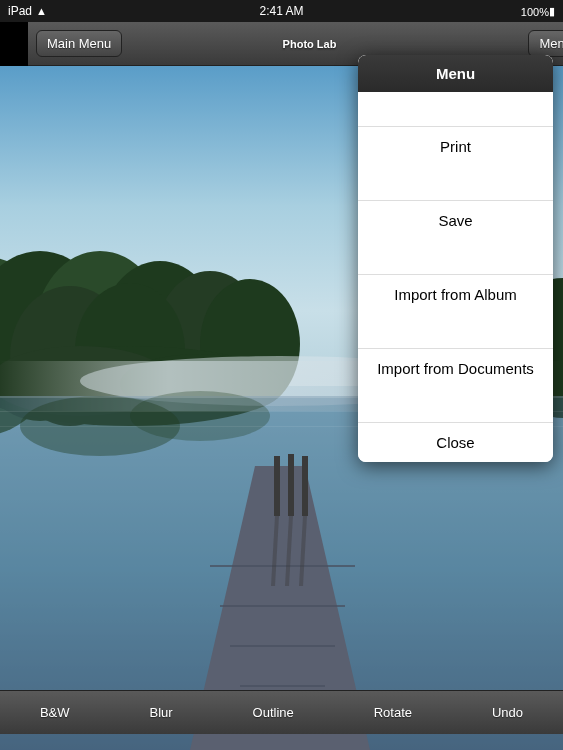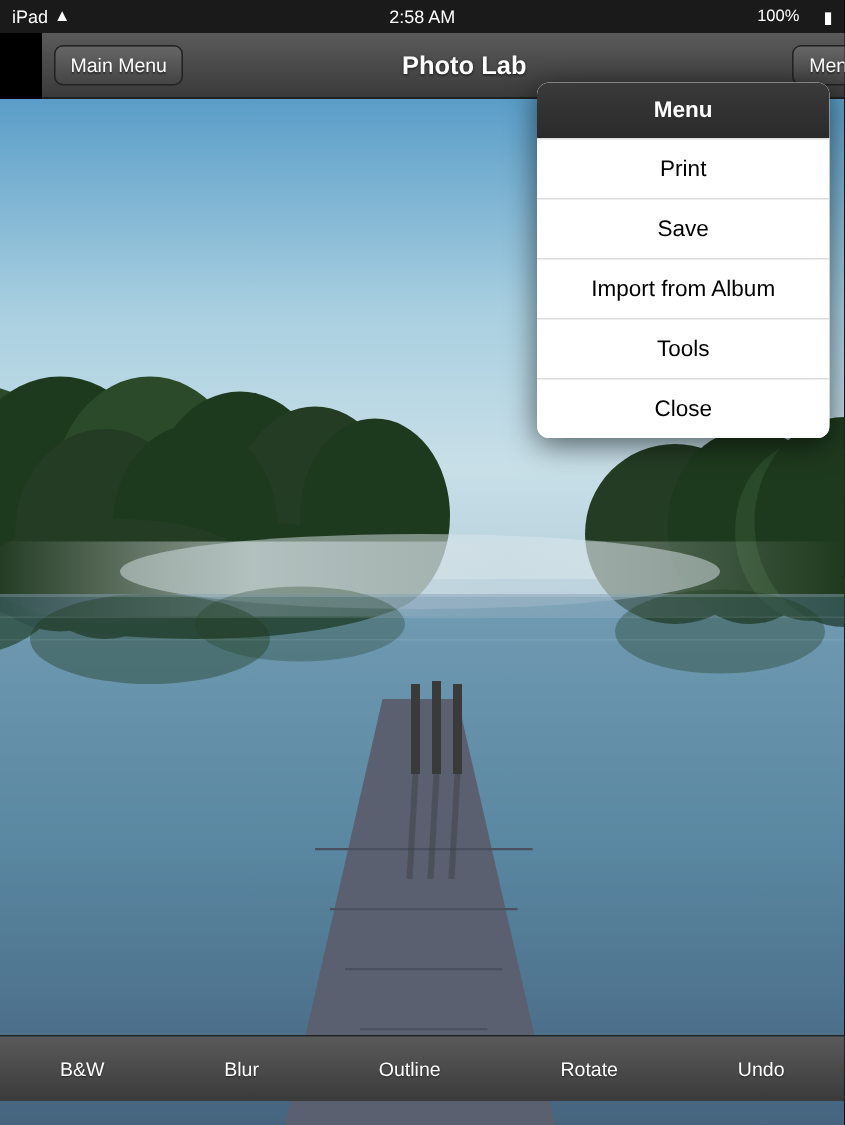--- a/index.html
+++ b/index.html
@@ -24,21 +24,21 @@
       padding: 0 8px;
       color: #fff;
       font-size: 12px;
       font-weight: 500;
       position: relative;
       z-index: 100;
     }
 
     #status-left { display: flex; align-items: center; gap: 4px; }
     #status-center { position: absolute; left: 50%; transform: translateX(-50%); font-size: 12px; }
-    #status-right { display: flex; align-items: center; gap: 16px; font-size: 11px; }
+    #status-right { display: flex; align-items: flex-end; gap: 0; font-size: 11px; }
 
     
     #nav-bar {
       width: 100%;
       height: 44px;
       background: linear-gradient(to bottom, #5a5a5a, #3a3a3a);
       display: flex;
       align-items: center;
       justify-content: space-between;
       padding: 0 8px;
@@ -55,21 +55,21 @@
       padding: 5px 10px;
       background: linear-gradient(to bottom, #666, #444);
       border-radius: 6px;
       border: 1px solid #222;
       text-shadow: 0 1px 1px rgba(0,0,0,0.5);
       cursor: pointer;
     }
 
     #nav-title {
       color: #fff;
-      font-size: 17px;
+      font-size: 11px;
       font-weight: bold;
       text-shadow: 0 1px 2px rgba(0,0,0,0.7);
       position: absolute;
       left: 50%;
       transform: translateX(-50%);
     }
 
     
     #photo-bg {
       position: absolute;
@@ -150,31 +150,32 @@
     .menu-item {
       display: block;
       width: 100%;
       text-align: center;
       padding: 11px 10px;
       font-size: 15px;
       color: #000;
       border-top: 1px solid #ddd;
       cursor: pointer;
       background: #fff;
+      margin-top: 34px;
     }
   </style>
 </head>
 <body>
 
 <div id="status-bar">
   <div id="status-left">
     <span>iPad</span>
     <span style="font-size:11px;">▲</span>
   </div>
-  <div id="status-center">2:58 AM</div>
+  <div id="status-center">2:41 AM</div>
   <div id="status-right">
     <span>100%</span>
     <span>▮</span>
   </div>
 </div>
 
 <div id="nav-bar">
   <button class="nav-button">Main Menu</button>
   <span id="nav-title">Photo Lab</span>
   <button class="nav-button">Menu</button>
@@ -254,21 +255,21 @@
     <line x1="291" y1="450" x2="287" y2="520" stroke="rgba(58,58,58,0.4)" stroke-width="4"></line>
     <line x1="305" y1="450" x2="301" y2="520" stroke="rgba(58,58,58,0.4)" stroke-width="4"></line>
   </svg>
 </div>
 
 <div id="menu-dropdown">
   <div class="menu-header">Menu</div>
   <div class="menu-item">Print</div>
   <div class="menu-item">Save</div>
   <div class="menu-item">Import from Album</div>
-  <div class="menu-item">Tools</div>
+  <div class="menu-item">Import from Documents</div>
   <div class="menu-item">Close</div>
 </div>
 
 <div id="bottom-toolbar">
   <span class="toolbar-btn">B&amp;W</span>
   <span class="toolbar-btn">Blur</span>
   <span class="toolbar-btn">Outline</span>
   <span class="toolbar-btn">Rotate</span>
   <span class="toolbar-btn">Undo</span>
 </div>

